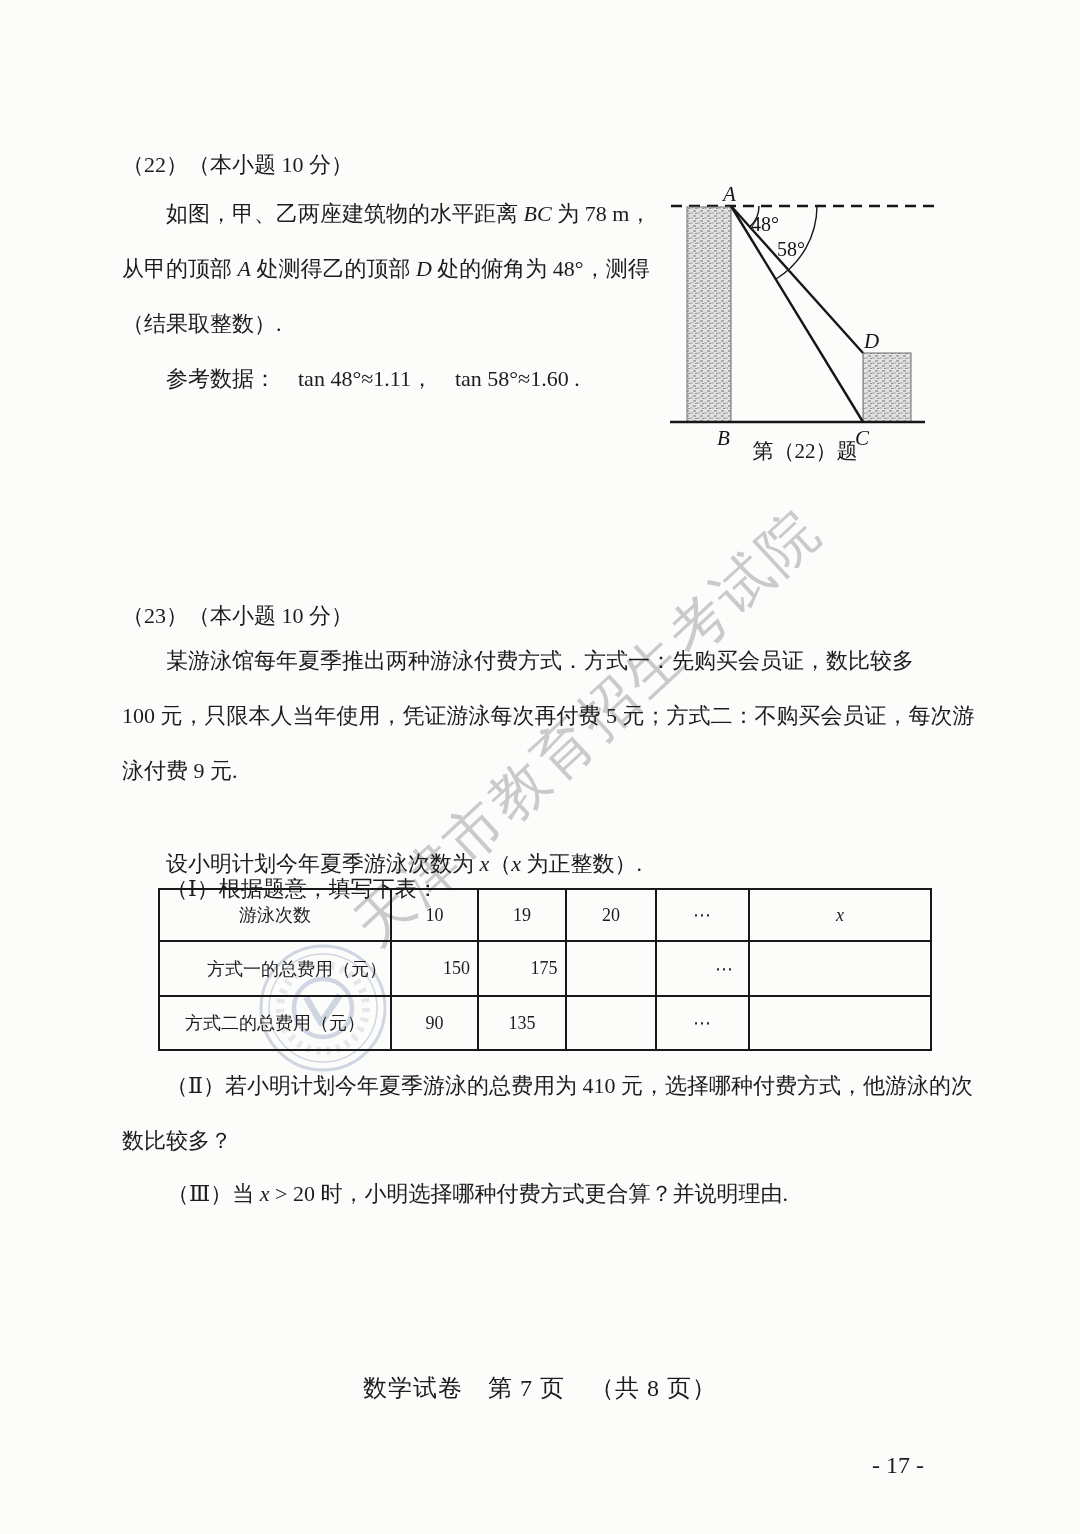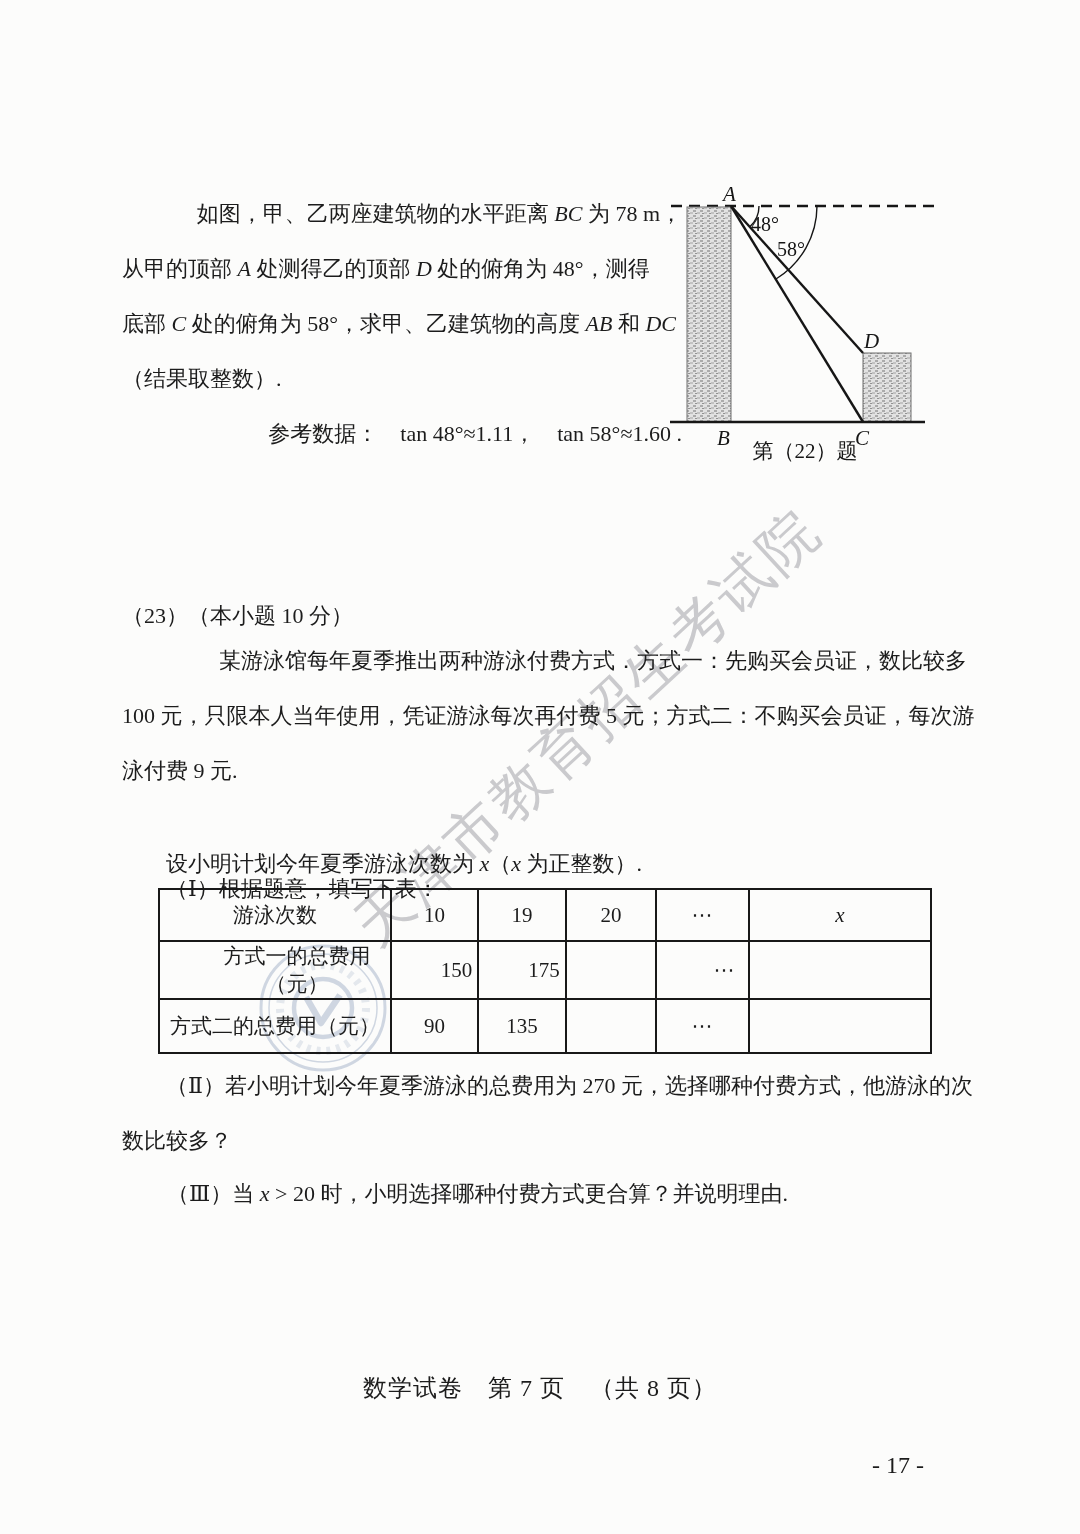--- a/index.html
+++ b/index.html
@@ -15,29 +15,29 @@
     transform:translate(-50%,-50%) rotate(-42.7deg);
     font-size:57px; letter-spacing:4px; white-space:nowrap;
     color:rgba(143,144,150,0.46); font-weight:400;
     pointer-events:none;
   }
   .wm-seal{ position:absolute; left:256px; top:941px; z-index:0; pointer-events:none; }
   
   .blk{ position:absolute; z-index:1; }
   .line{ height:55px; line-height:55px; white-space:nowrap; font-size:22px; }
   .line.sm{ height:54px; line-height:54px; }
-  .indent{ padding-left:44px;text-align:right; }
+  .indent{ padding-left:44px; }
   i{ font-family:"Liberation Serif","DejaVu Serif",serif; }
   .hdr{ font-size:22px; white-space:nowrap; }
   
   .tablewrap{ position:absolute; left:158px; top:888px; z-index:1; }
   table.fee{ border-collapse:collapse; table-layout:fixed; width:772px; background:transparent; }
   table.fee td{
     border:2px solid #181818; text-align:center; vertical-align:middle;
-    font-size:21px; padding:0; overflow:hidden;
+    font-size:18px; padding:0; overflow:hidden;
   }
   tr.r1 td{ height:50px; } tr.r2 td{ height:53px;padding-left:44px; } tr.r3 td{ height:52px; }
   td.dots{ font-size:24px; letter-spacing:1px; }
   
   .fig{ position:absolute; left:665px; top:180px; z-index:1; }
   .fig text{ font-size:20px; fill:#161616; }
   .fig text.var{ font-style:italic; font-size:21px; }
   .fig text.cap{ font-size:21px; }
   
   .footer{ position:absolute; left:0; right:0; top:1372px; text-align:center;
@@ -55,25 +55,25 @@
   <svg class="wm-seal" width="134" height="134" viewBox="-67 -67 134 134">
     <g fill="none" opacity="0.5" stroke="#a4b2c8">
       <circle r="62" stroke-width="3"></circle>
       <circle r="54" stroke-width="1.5"></circle>
       <circle r="43" stroke-width="8" stroke-dasharray="4 6" opacity="0.55"></circle>
       <circle r="29" stroke-width="4.5"></circle>
       <path d="M -17 -11 L -2 15 L 17 -13" stroke-width="6.5" stroke-linejoin="round"></path>
     </g>
   </svg>
 
+  <div class="blk hdr" style="left:122px; top:150px;">（22）（本小题 10 分）</div>
 
   <div class="blk" style="left:122px; top:186px; width:560px;">
     <div class="line indent">如图，甲、乙两座建筑物的水平距离 <i>BC</i> 为 78 m，</div>
     <div class="line">从甲的顶部 <i>A</i> 处测得乙的顶部 <i>D</i> 处的俯角为 48°，测得</div>
-    <div class="line">底部 <i>C</i> 处的俯角为 58°，求甲、乙建筑物的高度 <i>AB</i> 和 <i>DC</i></div>
     <div class="line">（结果取整数）.</div>
     <div class="line indent">参考数据：　tan 48°≈1.11，　tan 58°≈1.60 .</div>
   </div>
 
   <svg class="fig" width="280" height="290" viewBox="0 0 280 290">
     <defs>
       <pattern id="wallpat" width="7" height="5" patternUnits="userSpaceOnUse">
         <rect width="7" height="5" fill="#e2e2e2"></rect>
         <rect x="0" y="0" width="3" height="2" fill="#ababab"></rect>
         <rect x="4" y="2" width="3" height="2" fill="#c2c2c2"></rect>
@@ -150,21 +150,21 @@
         <td>135</td>
         <td></td>
         <td class="dots">⋯</td>
         <td></td>
       </tr>
     </tbody>
       </table>
   </div>
 
   <div class="blk" style="left:122px; top:1058px; width:845px;">
-    <div class="line indent">（Ⅱ）若小明计划今年夏季游泳的总费用为 270 元，选择哪种付费方式，他游泳的次</div>
+    <div class="line indent">（Ⅱ）若小明计划今年夏季游泳的总费用为 410 元，选择哪种付费方式，他游泳的次</div>
     <div class="line">数比较多？</div>
   </div>
   <div class="blk" style="left:123px; top:1166px;">
     <div class="line indent">（Ⅲ）当 <i>x</i> &gt; 20 时，小明选择哪种付费方式更合算？并说明理由.</div>
   </div>
 
   <div class="footer">数学试卷　第 7 页　（共 8 页）</div>
   <div class="pagenum">- 17 -</div>
 
 </div>

